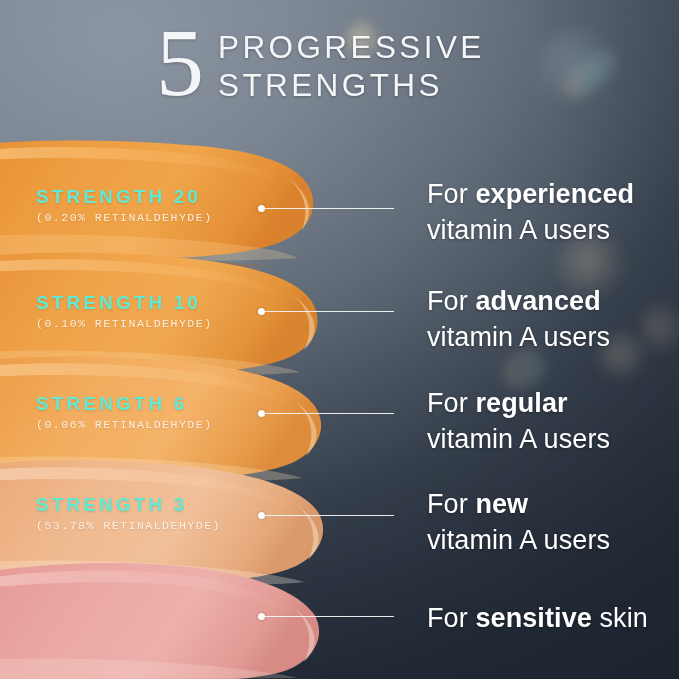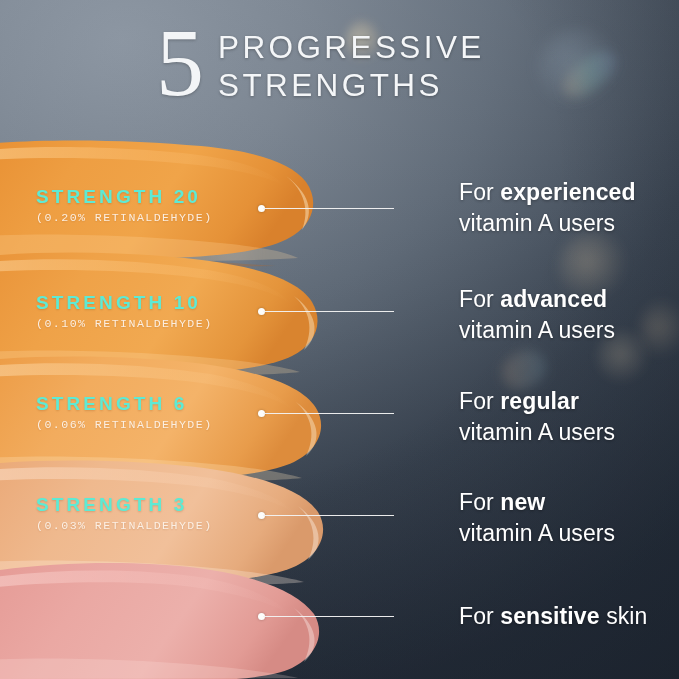--- a/index.html
+++ b/index.html
@@ -126,26 +126,25 @@
     position:absolute; left:5px; top:4.6px;
     height:1.6px;
     background:#f2f3f2;
     opacity:.96;
   }
 
   
   .desc {
     position:absolute;
     color:#ffffff;
-    font-size:23px;
+    font-size:27px;
     line-height:1.33;
     letter-spacing:.1px;
     text-shadow:0 1px 3px rgba(0,0,0,.32);
     white-space:nowrap;
-    margin-left:32px;
   }
   .desc .lite { font-weight:400; }
   .desc .bold { font-weight:700; }
   .desc .l2 { display:block; }
 
   .desc-inline { white-space:nowrap; }
 </style>
 </head>
 <body>
 
@@ -296,21 +295,21 @@
   <div class="s-label" style="top:292px;">
     <div class="s-title">STRENGTH 10</div>
     <div class="s-sub">(0.10% RETINALDEHYDE)</div>
   </div>
   <div class="s-label" style="top:393px;">
     <div class="s-title">STRENGTH 6</div>
     <div class="s-sub">(0.06% RETINALDEHYDE)</div>
   </div>
   <div class="s-label" style="top:494px;">
     <div class="s-title">STRENGTH 3</div>
-    <div class="s-sub">(0.03% RETINALDEHYDE)</div>
+    <div class="s-sub">(53.78% RETINALDEHYDE)</div>
   </div>
 
   <div class="conn" style="left:258px; top:203px; width:138px;">
     <span class="dot"></span>
     <span class="line" style="width:131px;"></span>
   </div>
   <div class="conn" style="left:258px; top:306px; width:138px;">
     <span class="dot"></span>
     <span class="line" style="width:131px;"></span>
   </div>

